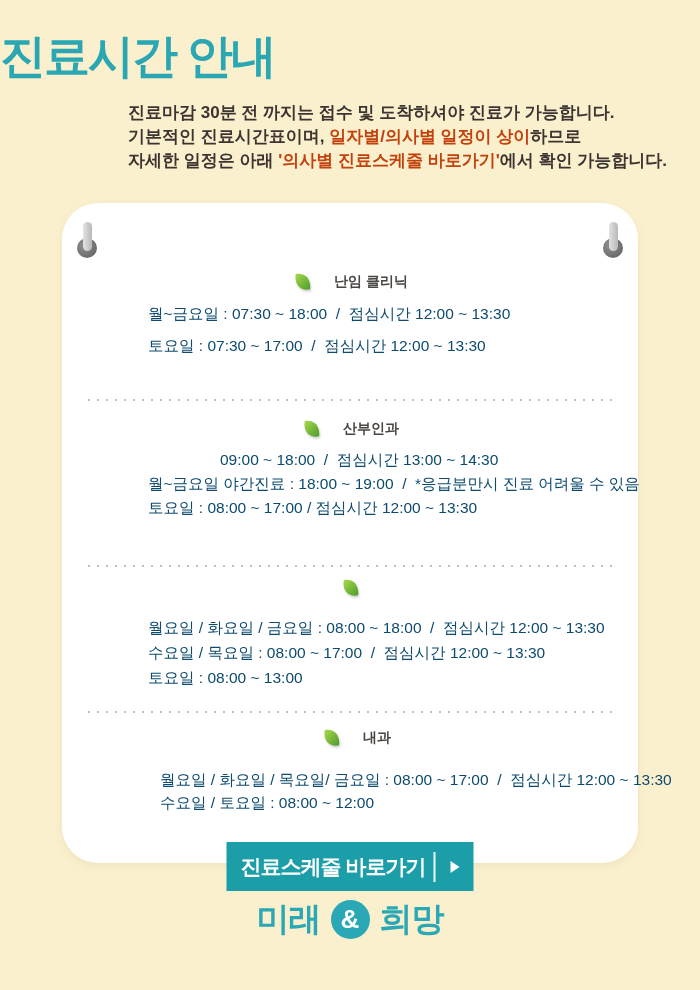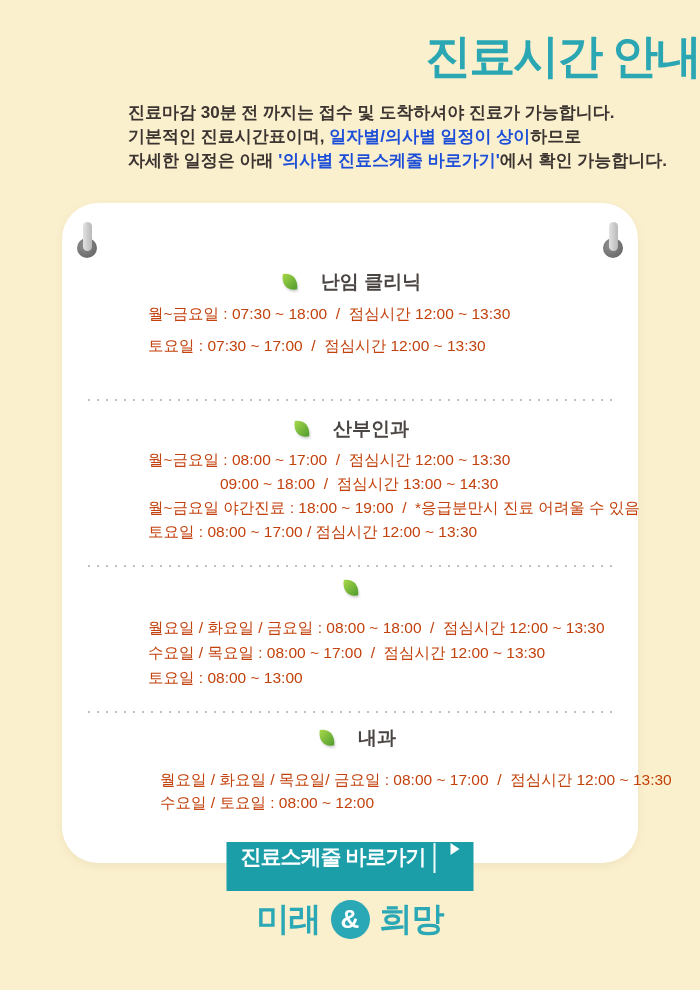--- a/index.html
+++ b/index.html
@@ -6,34 +6,34 @@
   .page{
     position:relative;
     width:700px;height:990px;
     background:#FBF0CE;
     font-family:"Liberation Sans",sans-serif;
     overflow:hidden;
   }
   
   .page-title{
     padding-top:26px;
-    text-align:right;
+    text-align:left;
     font-size:46px;
     font-weight:800;
     letter-spacing:-2px;
     color:#2AA7B2;
   }
   .intro{
     margin:13px 0 0 128px;
     font-size:17px;
     font-weight:700;
     line-height:24px;
     color:#3B3430;
   }
-  .intro .hl{color:#1d4ed8;}
+  .intro .hl{color:#c2410c;}
   
   .card{
     position:absolute;
     left:62px;top:203px;
     width:576px;height:660px;
     background:#FFFFFF;
     border-radius:36px;
     box-shadow:0 3px 8px rgba(160,140,80,0.12);
   }
   .pin{position:absolute;top:19px;width:20px;height:36px;}
@@ -48,48 +48,48 @@
     position:absolute;top:0;left:6px;
     width:9px;height:29px;border-radius:5px;
     background:linear-gradient(to right,#E2E2E2,#B8B8B8);
   }
   
   .sec{position:absolute;left:0;right:0;}
   .sec1{top:66px;}  .sec2{top:213px;} .sec3{top:372px;} .sec4{top:522px;padding-left:12px;}
   .sec-header{
     display:flex;align-items:center;justify-content:center;
     height:26px;gap:21px;
-    font-size:19px;font-weight:600;color:#4A4542;
+    font-size:14px;font-weight:600;color:#4A4542;
   }
   .leaf{filter:drop-shadow(1px 2px 1px rgba(0,0,0,0.18));}
   .rows{padding-left:86px;}
   .sec1 .rows{margin-top:9px;}
   .sec2 .rows{margin-top:8px;}
   .sec3 .rows{margin-top:17px;}
   .sec4 .rows{margin-top:19px;}
   .row{
-    font-size:15.5px;line-height:19px;color:#c2410c;
+    font-size:15.5px;line-height:19px;color:#0c4a6e;
     white-space:pre;
   }
   .sec1 .row{margin-bottom:13px;}
   .sec2 .row{margin-bottom:5px;}
   .sec3 .row{margin-bottom:6px;}
   .sec4 .row{margin-bottom:4px;}
   .row.indent{padding-left:72px;}
   .divider{
     position:absolute;left:26px;right:26px;height:2px;
     background-image:repeating-linear-gradient(to right,#C1BFBD 0 2px,transparent 2px 9px);
   }
   .sep1{top:196px;} .sep2{top:362px;} .sep3{top:508px;}
   
   .schedule-btn{
     position:absolute;top:842px;left:50%;
     transform:translateX(-50%);
     width:247px;height:49px;
-    display:flex;align-items:flex-start;justify-content:center;
+    display:flex;align-items:center;justify-content:center;
     background:#1C9EA9;border:none;cursor:pointer;
     color:#FFFFFF;
   }
   .schedule-btn .label{
     font-family:"Liberation Sans",sans-serif;
     font-size:21px;font-weight:700;color:#FFFFFF;letter-spacing:-1px;
   }
   .schedule-btn .vline{
     width:2px;height:30px;background:rgba(255,255,255,0.95);
     margin-left:8px;
@@ -168,21 +168,20 @@
     <div class="divider sep1"></div>
 
     <section class="sec sec2">
       <div class="sec-header">
         <svg class="leaf" width="21" height="21" viewBox="0 0 22 22">
           <path d="M4 2 C14 0.5 20 7 19 18 C9 20.5 2 13 4 2 Z" fill="url(#leafGrad)"></path>
         </svg>
         <span>산부인과</span>
       </div>
       <div class="rows">
-        <div class="row">월~금요일 : 08:00 ~ 17:00  /  점심시간 12:00 ~ 13:30</div>
         <div class="row indent">09:00 ~ 18:00  /  점심시간 13:00 ~ 14:30</div>
         <div class="row">월~금요일 야간진료 : 18:00 ~ 19:00  /  *응급분만시 진료 어려울 수 있음</div>
         <div class="row">토요일 : 08:00 ~ 17:00 / 점심시간 12:00 ~ 13:30</div>
       </div>
     </section>
 
     <div class="divider sep2"></div>
 
     <section class="sec sec3">
       <div class="sec-header">

